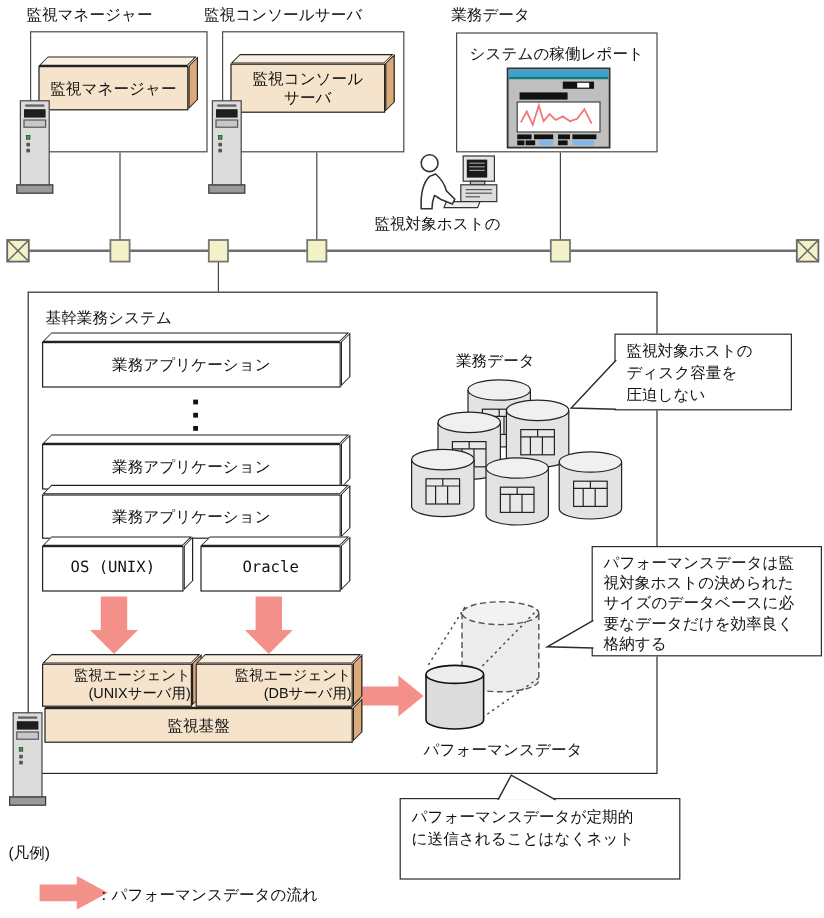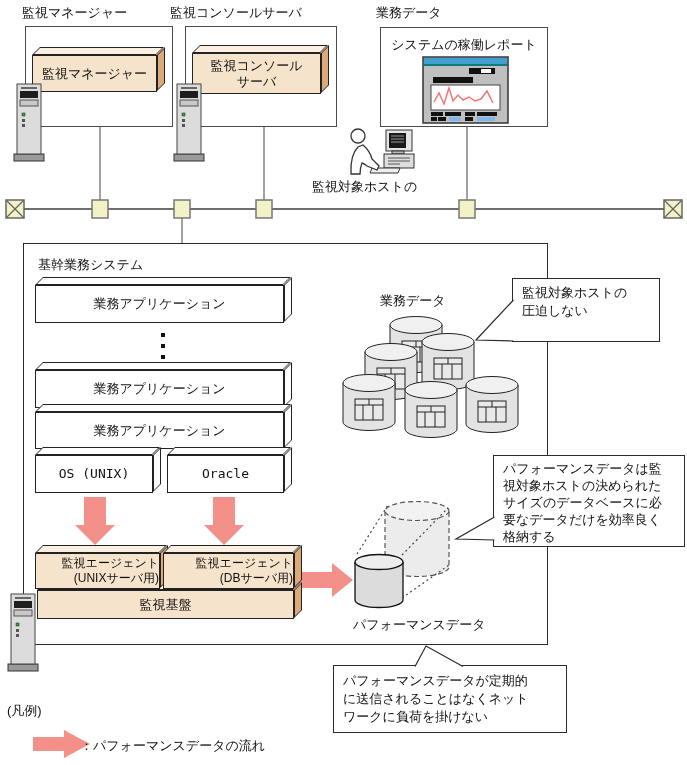--- a/index.html
+++ b/index.html
@@ -219,33 +219,33 @@
   </div>
   <div class="b3d tan small" style="left:163px;top:553px;width:131px;height:36px;">
     <i class="ft"></i>
       <i class="fs"></i>
     <span>監視エージェント</span>
     <span>(DBサーバ用)</span>
   </div>
 
   <div class="callout" style="left:512px;top:278px;width:148px;height:64px;">
     <div>監視対象ホストの</div>
+    <div>ディスク容量を</div>
     <div>圧迫しない</div>
   </div>
   <div class="callout c2" style="left:493px;top:455px;width:192px;height:92px;">
     <div>パフォーマンスデータは監</div>
     <div>視対象ホストの決められた</div>
     <div>サイズのデータベースに必</div>
     <div>要なデータだけを効率良く</div>
     <div>格納する</div>
   </div>
   <div class="callout" style="left:333px;top:665px;width:234px;height:68px;padding-top:6px;">
     <div>パフォーマンスデータが定期的</div>
     <div>に送信されることはなくネット</div>
-    <div>ワークに負荷を掛けない</div>
   </div>
 
   <svg class="layer overlay" width="687" height="765" viewBox="0 0 687 765">
     <use href="#tower" x="12" y="82"></use>
     <use href="#tower" x="172" y="82"></use>
     <use href="#tower" x="6" y="592"></use>
 
     <g>
       <polygon points="513.5,300 476,340 513.5,341" fill="#fff"></polygon>
       <path d="M513.5,300 L476,340 L513.5,341" fill="none" stroke="#2b2b2b" stroke-width="1.2"></path>

